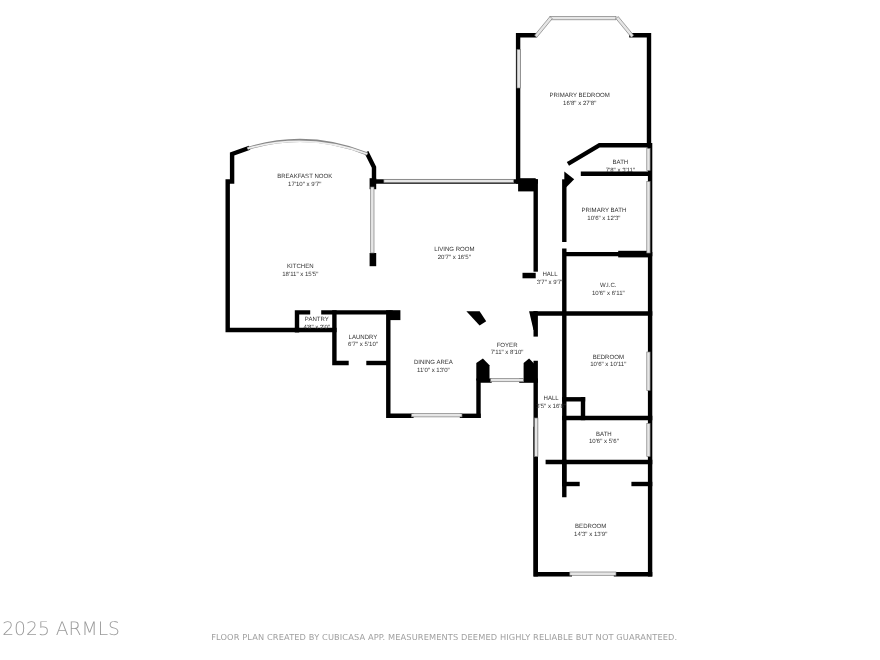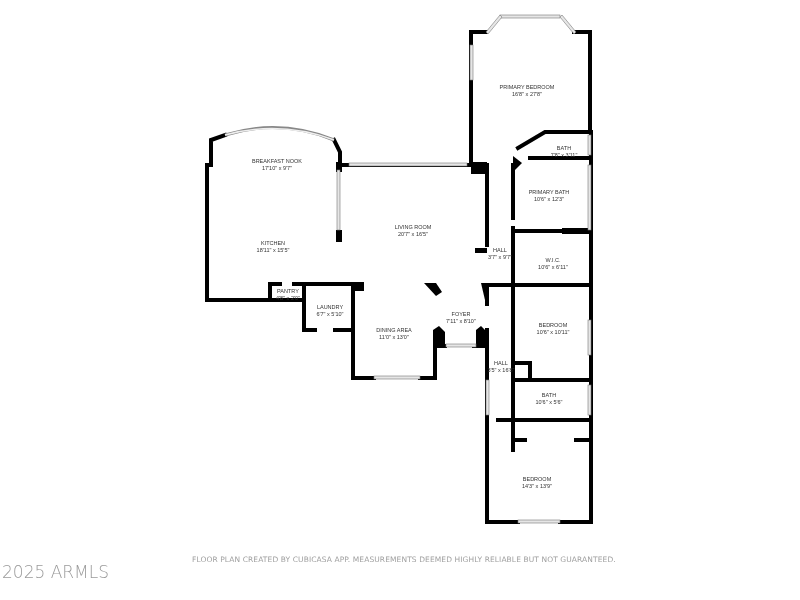--- a/index.html
+++ b/index.html
@@ -5,21 +5,21 @@
     html, body { margin: 0; padding: 0; background: #ffffff; }
     body { width: 800px; height: 600px; position: relative; overflow: hidden;
            font-family: "Liberation Sans", sans-serif; }
     #plan { position: absolute; left: 0; top: 0; width: 800px; height: 600px; }
     .room-label { position: absolute; text-align: center; color: #333333;
                   font-family: "Liberation Sans", sans-serif; font-size: 5.5px;
                   line-height: 7px; transform: translateX(-50%); white-space: nowrap; }
     .room-label .dim { display: block; }
     .watermark { position: absolute; left: 2px; top: 562px; font-size: 17px; color: #9a9a9a;
                  font-family: "DejaVu Sans", sans-serif; letter-spacing: 0px; font-weight: 300; }
-    .disclaimer { position: absolute; left: 192px; top: 555px; font-size: 7.5px; color: #a0a0a0;
+    .disclaimer { position: absolute; left: 192px; top: 575px; font-size: 7.5px; color: #a0a0a0;
                   font-family: "DejaVu Sans", sans-serif; letter-spacing: 0.1px; }
   </style>
 </head>
 <body>
 
 <svg id="plan" viewBox="0 0 800 600" xmlns="http://www.w3.org/2000/svg">
   <g stroke="#000" stroke-width="4" fill="none" stroke-linecap="square">
 
     <polyline points="487,165 471,165 471,32 486,32"></polyline>
     <polyline points="574,32 590,32 590,132"></polyline>

